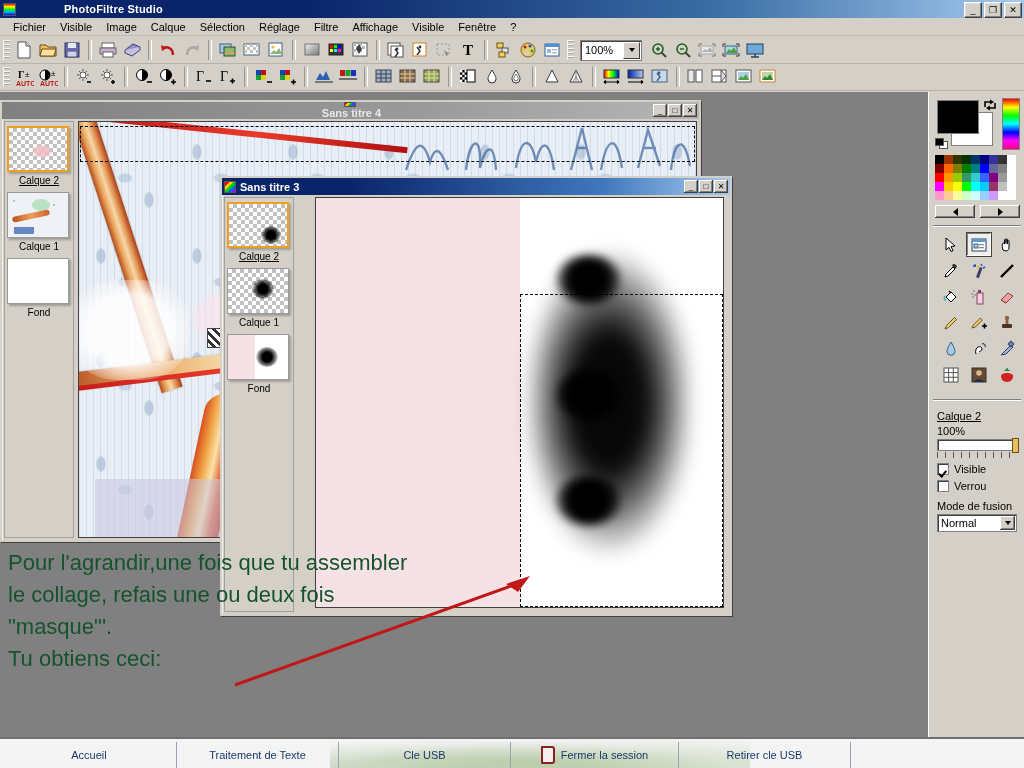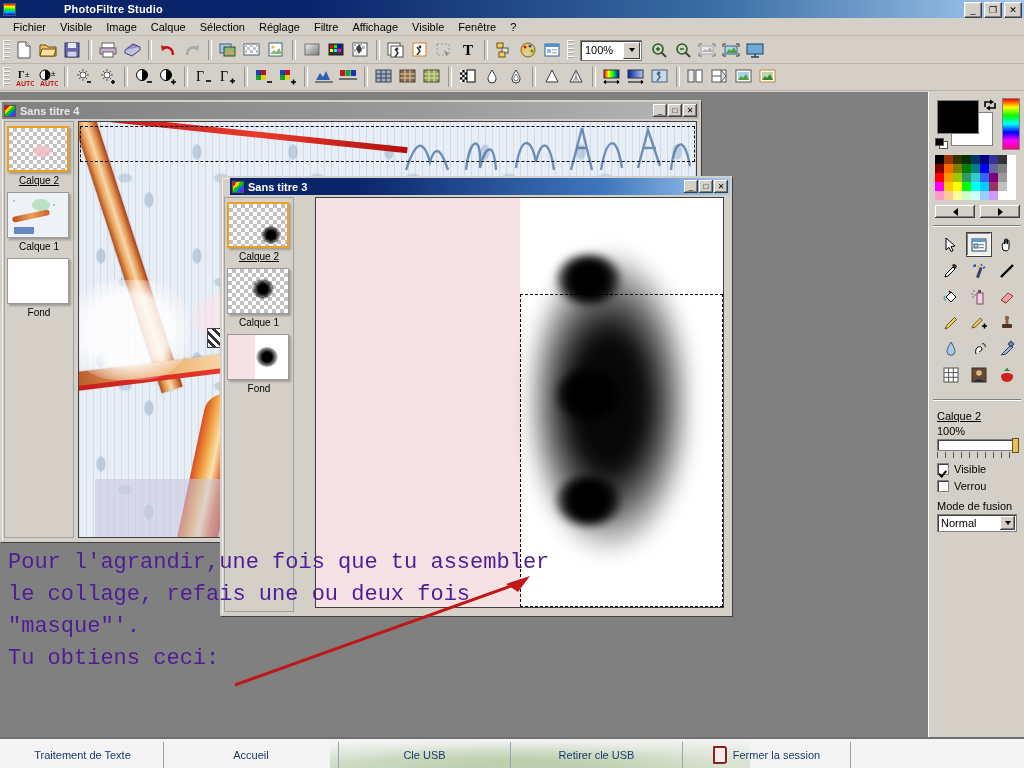--- a/index.html
+++ b/index.html
@@ -71,22 +71,22 @@
   .zoomcombo .arw:after{content:"";border-left:3px solid transparent;border-right:3px solid transparent;border-top:4px solid #000;}
 
   
   .workspace{position:absolute;left:0;top:92px;width:928px;height:645px;background:#808080;overflow:hidden;}
   .rightdock{position:absolute;left:928px;top:92px;width:96px;height:645px;background:#d4d0c8;border-left:1px solid #fff;}
 
   
   .mdi{position:absolute;background:#d4d0c8;border:2px solid #d4d0c8;
     box-shadow:1px 1px 0 #404040, inset 1px 1px 0 #f0f0f0;}
   .mdi-title{height:17px;display:flex;align-items:center;padding-left:2px;box-sizing:border-box;}
-  .mdi-title.active{background:linear-gradient(to right,#0a246a 0%,#0a246a 25%,#3f78bd 75%,#a6caf0 100%);margin-left:8px;}
-  .mdi-title.inactive{background:linear-gradient(to right,#808080 0%,#9a9a9a 60%,#b5b5b5 100%);}
+  .mdi-title.active{background:linear-gradient(to right,#0a246a 0%,#0a246a 25%,#3f78bd 75%,#a6caf0 100%);}
+  .mdi-title.inactive{background:linear-gradient(to right,#808080 0%,#9a9a9a 60%,#b5b5b5 100%);flex-direction:column;}
   .mdi-title .mi-ico{width:12px;height:12px;margin-right:4px;border:1px solid #555;box-sizing:border-box;
     background:linear-gradient(135deg,#ff0000 0 20%,#ffcc00 20% 40%,#00cc00 40% 60%,#0066ff 60% 80%,#aa00ff 80% 100%);}
   .mdi-title .mi-t{color:#fff;font-weight:bold;font-size:11px;}
   .mdi-title.inactive .mi-t{color:#e8e8e8;}
   .mdi-btns{position:absolute;right:2px;top:2px;display:flex;gap:1px;}
   .mdi-btn{width:14px;height:13px;background:#d4d0c8;
     box-shadow:inset -1px -1px 0 #404040, inset 1px 1px 0 #fff, inset -2px -2px 0 #808080;
     display:flex;align-items:center;justify-content:center;font-size:8px;line-height:1;color:#000;}
 
   
@@ -173,22 +173,22 @@
   .lp-fusion{font-size:11px;color:#000;margin-top:8px;}
   .combo{margin-top:2px;width:80px;height:18px;background:#fff;border:1px solid #808080;
     box-shadow:inset 1px 1px 0 #404040;display:flex;align-items:center;position:relative;box-sizing:border-box;}
   .combo span{padding-left:3px;font-size:11px;}
   .combo .cb-arw{position:absolute;right:1px;top:1px;width:15px;height:14px;background:#d4d0c8;
     box-shadow:inset -1px -1px 0 #404040, inset 1px 1px 0 #fff, inset -2px -2px 0 #808080;
     display:flex;align-items:center;justify-content:center;}
   .combo .cb-arw:after{content:"";border-left:3px solid transparent;border-right:3px solid transparent;border-top:4px solid #000;}
 
   
-  .annot{position:absolute;left:8px;top:547px;color:#4c1d95;font-size:22px;line-height:32px;
-    font-family:Liberation Mono, monospace;white-space:pre;z-index:60;pointer-events:none;}
+  .annot{position:absolute;left:8px;top:547px;color:#14532d;font-size:22px;line-height:32px;
+    font-family:Liberation Sans, sans-serif;white-space:pre;z-index:60;pointer-events:none;}
   .arrowsvg{position:absolute;left:230px;top:570px;z-index:61;pointer-events:none;}
 
   
   .taskbar{position:absolute;left:0;top:737px;width:1024px;height:31px;background:#f4f4f4;
     border-top:2px solid #707070;box-sizing:border-box;overflow:hidden;}
   .tb-wash{position:absolute;left:330px;top:0;width:420px;height:31px;
     background:radial-gradient(ellipse at 30% 120%, rgba(120,160,90,.30) 0 35%, transparent 70%),
                radial-gradient(ellipse at 70% 130%, rgba(140,175,110,.25) 0 40%, transparent 75%);}
   .tb-items{position:absolute;left:2px;top:3px;height:26px;display:flex;align-items:stretch;}
   .tb-item{display:flex;align-items:center;justify-content:center;border-right:1px solid #9aa4b0;
@@ -1094,32 +1094,32 @@
         <span>Normal</span>
         <div class="cb-arw"></div>
       </div>
     </div>
 
   </div>
 
   <div class="taskbar">
     <div class="tb-wash"></div>
     <div class="tb-items">
+      <div class="tb-item" style="width:175px">
+        <span>Accueil</span>
+      </div>
       <div class="tb-item" style="width:162px">
         <span>Traitement de Texte</span>
       </div>
-      <div class="tb-item" style="width:175px">
-        <span>Accueil</span>
-      </div>
       <div class="tb-item" style="width:172px">
         <span>Cle USB</span>
-      </div>
-      <div class="tb-item" style="width:172px">
-        <span>Retirer cle USB</span>
       </div>
       <div class="tb-item" style="width:168px">
         <div class="doorico"></div>
         <span>Fermer la session</span>
       </div>
+      <div class="tb-item" style="width:172px">
+        <span>Retirer cle USB</span>
+      </div>
     </div>
   </div>
 
 </div>
 
 </body></html>

